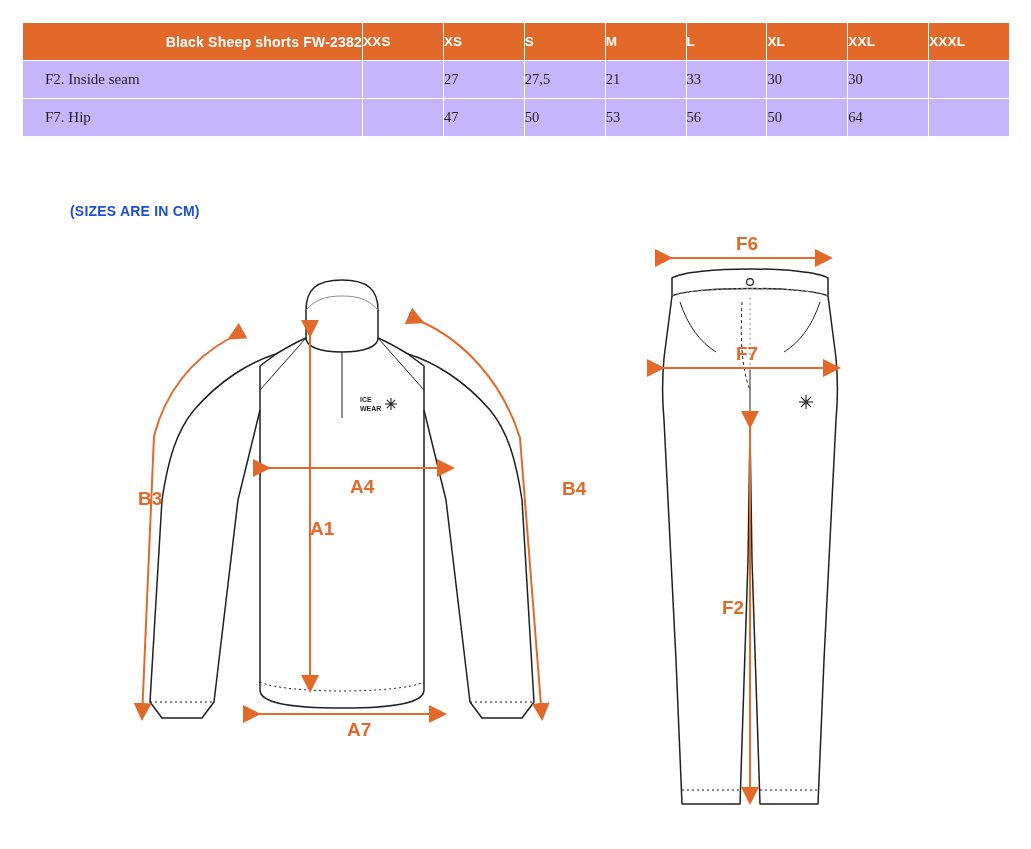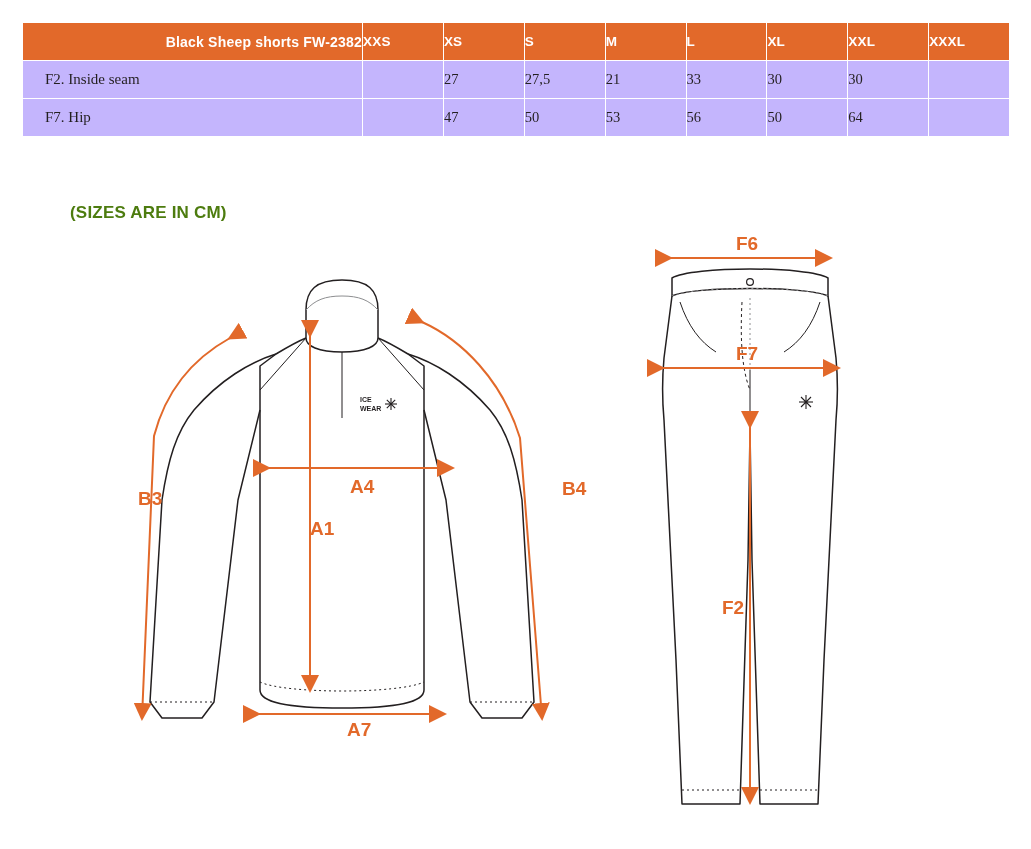--- a/index.html
+++ b/index.html
@@ -61,22 +61,22 @@
   table.size-table tbody td.label {
     text-align: left;
     padding-left: 22px;
     font-family: "Liberation Serif", serif;
     font-size: 15px;
   }
   .units-note {
     position: absolute;
     left: 70px;
     top: 203px;
-    color: #4d7c0f;
-    font-size: 17px;
+    color: #1d4ed8;
+    font-size: 14px;
     font-weight: 600;
     letter-spacing: .2px;
   }
 
   
   .figure {
     position: absolute;
   }
   #figure-top { left: 110px; top: 250px; }
   #figure-bottom { left: 600px; top: 230px; }

